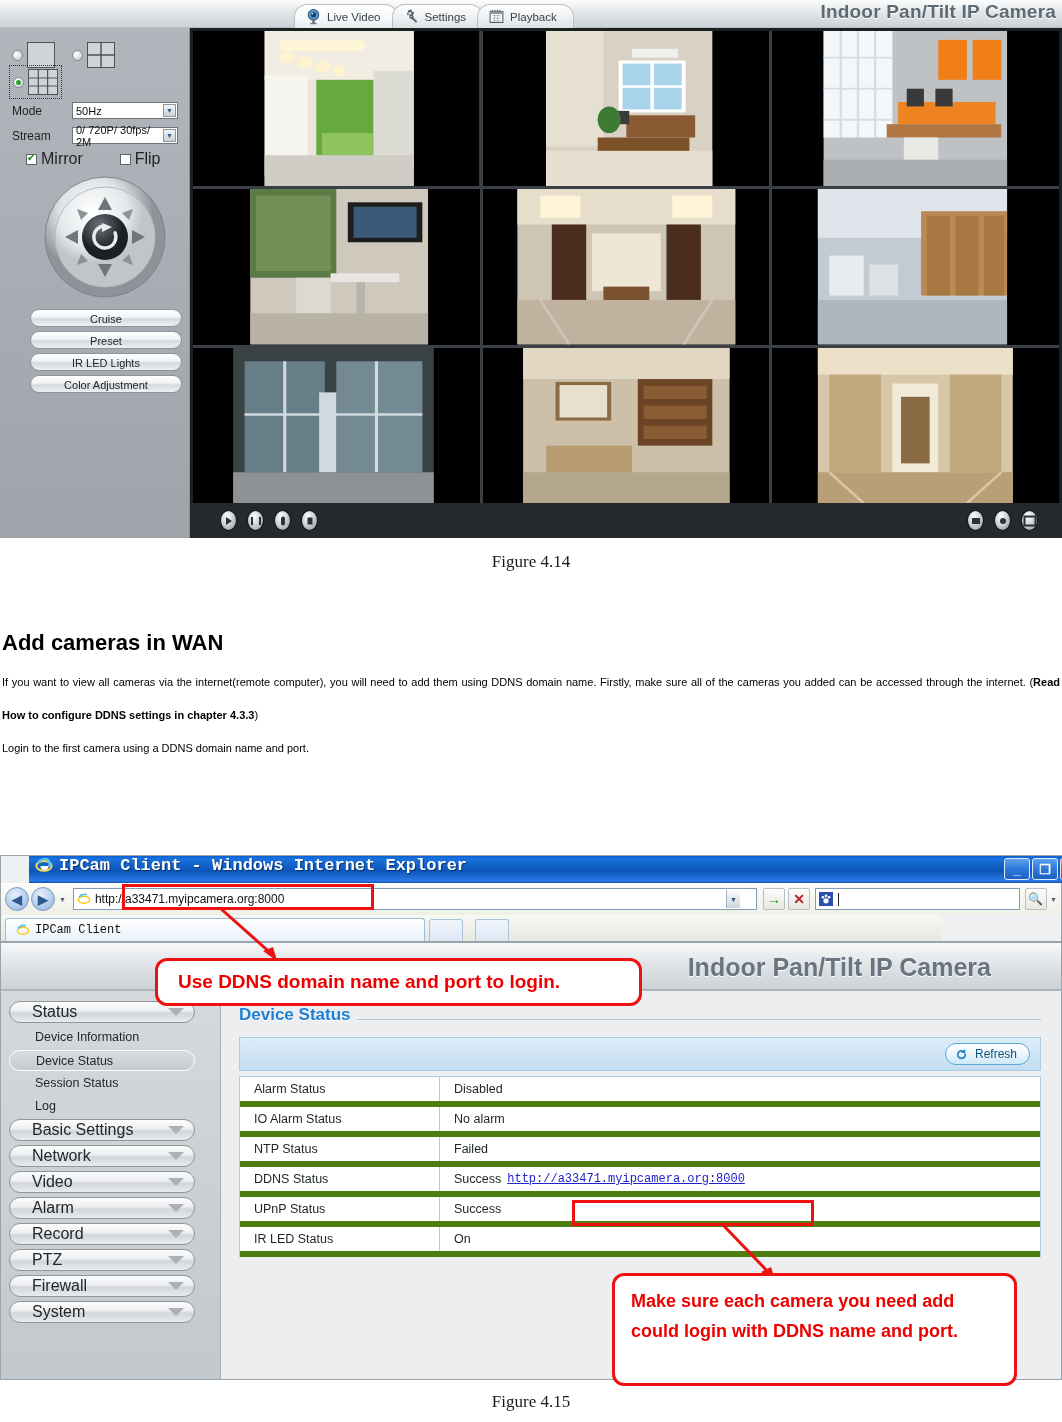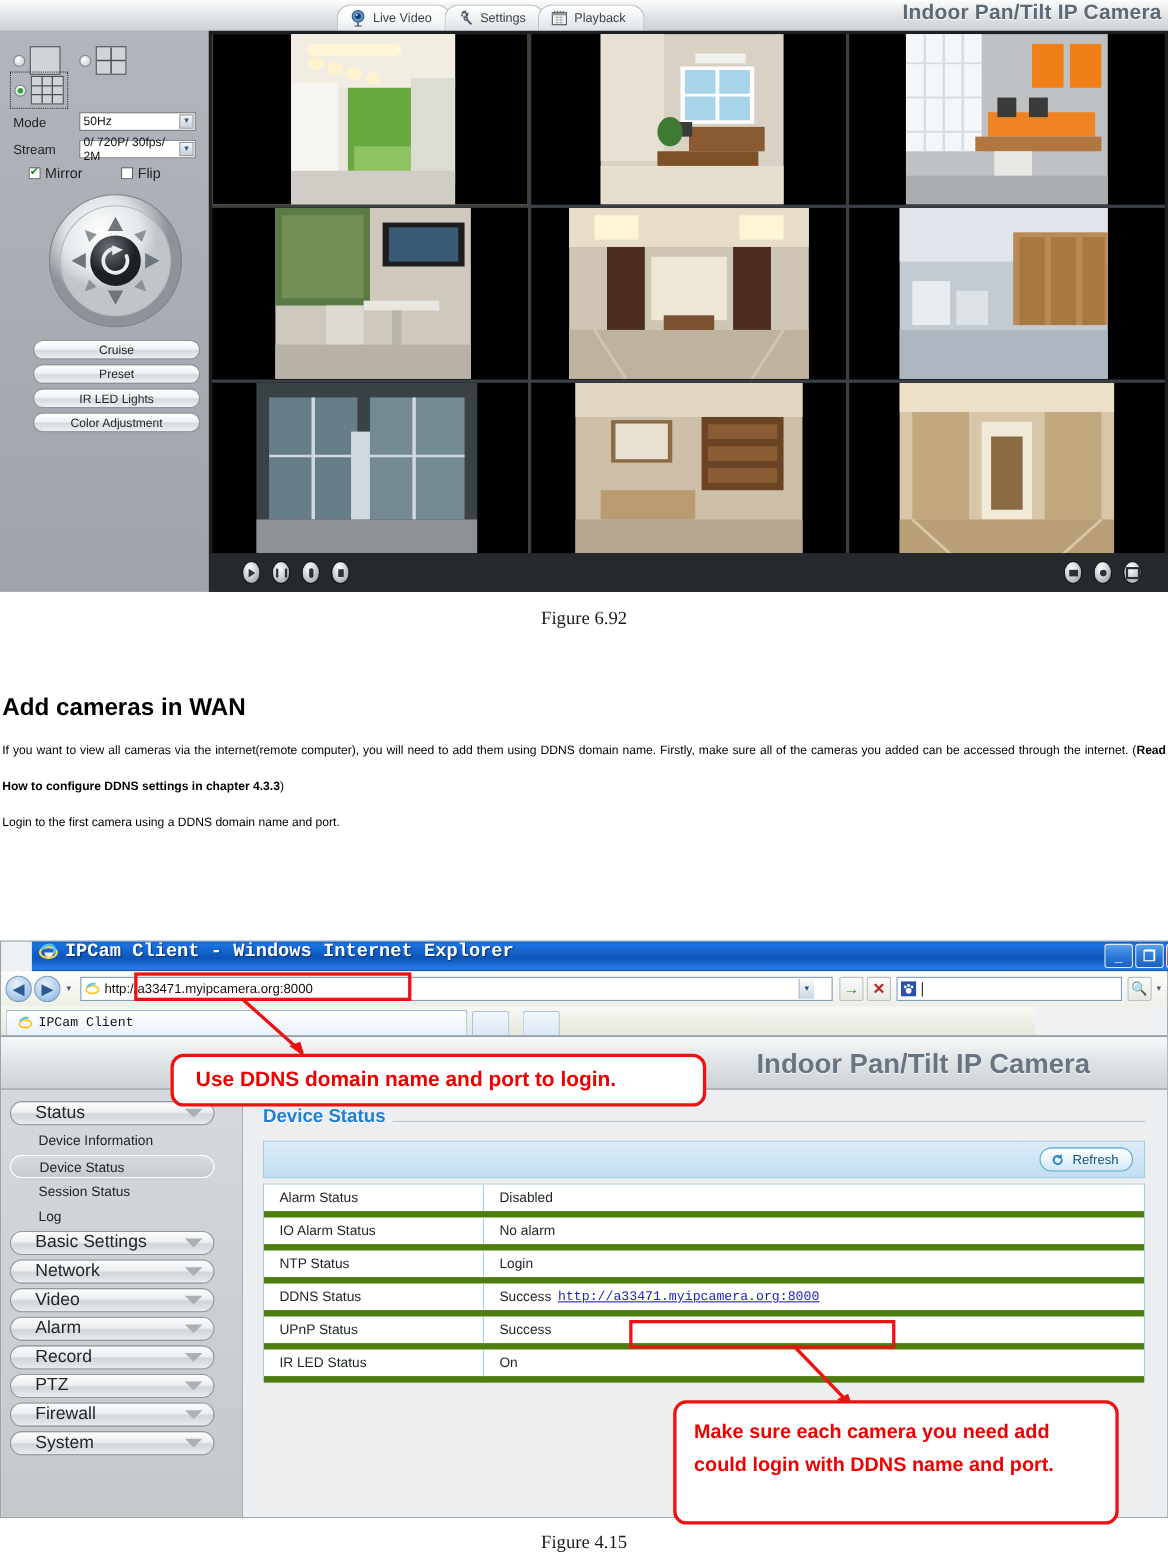--- a/index.html
+++ b/index.html
@@ -16,21 +16,21 @@
   .fig414 {
     position:absolute; left:0; top:0; width:1062px; height:538px;
     background:linear-gradient(180deg,#e9ecee 0%, #d9dde0 100%);
     border-bottom:1px solid #c6cbce;
   }
   .app-header {
     position:absolute; left:0; top:0; width:1062px; height:28px;
     background:linear-gradient(180deg,#fbfcfc 0%,#dfe3e6 55%,#cdd2d6 100%);
     border-bottom:1px solid #b9bec2;
   }
-  .tabstrip { position:absolute; left:306px; top:0; height:28px; display:flex; align-items:flex-end; }
+  .tabstrip { position:absolute; left:294px; top:0; height:28px; display:flex; align-items:flex-end; }
   .app-tab {
     height:24px; display:flex; align-items:center; gap:5px;
     padding:0 16px 0 10px; margin-right:-6px;
     border-radius:13px 13px 0 0;
     background:linear-gradient(180deg,#ffffff 0%,#eceff1 60%,#dde1e4 100%);
     border:1px solid #bcc1c5; border-bottom:none;
     font-size:11.5px; color:#3c4246; white-space:nowrap;
   }
   .app-tab.active { background:linear-gradient(180deg,#ffffff 0%,#f6f8f9 60%,#e6eaec 100%); }
   .tab-ico { width:17px; height:17px; display:block; }
@@ -66,21 +66,21 @@
   .ctrl-select {
     position:absolute; height:17px; border:1px solid #6f767b;
     background:#ffffff; font-size:11px; color:#111; padding:0 16px 0 3px;
     display:flex; align-items:center;
   }
   .ctrl-select .arr {
     position:absolute; right:1px; top:1px; width:13px; height:13px;
     background:linear-gradient(180deg,#f3f6f8,#c9d0d6); border:1px solid #8d949a;
     display:flex; align-items:center; justify-content:center; font-size:7px; color:#2b5d8c;
   }
-  .chk-row { position:absolute; left:26px; top:122px; font-size:13px; color:#1d2124; }
+  .chk-row { position:absolute; left:26px; top:122px; font-size:16px; color:#1d2124; }
   .chkbox {
     width:11px; height:11px; border:1px solid #5d6368; background:#fff;
     display:inline-block; vertical-align:-1px; margin-right:4px; position:relative;
   }
   .chkbox.on::after {
     content:"✔"; position:absolute; left:0px; top:-3px; font-size:10px; color:#1b8a1b;
   }
 
   .ptz-wrap { position:absolute; left:32px; top:145px; width:146px; height:128px; }
   .ptz-btns { position:absolute; left:30px; top:281px; width:152px; }
@@ -567,21 +567,21 @@
       <span class="vbtn spk"></span>
       <span style="flex:1"></span>
       <span class="vbtn snap"></span>
       <span class="vbtn rec"></span>
       <span class="vbtn full"></span>
       <span style="display:inline-block;width:14px"></span>
     </div>
   </div>
 </div>
 
-<div class="fig-cap" style="top:552px;">Figure 6.92</div>
+<div class="fig-cap" style="top:552px;">Figure 4.14</div>
 
 <div class="doc" style="top:630px; left:0; width:1062px; padding:0 2px;">
   <h2 class="sec">Add cameras in WAN</h2>
   <p class="body" style="margin-top:10px;"><span>If you want to view all cameras via the internet(remote computer), you will need to add them using DDNS domain name. Firstly, make sure all of the cameras you added can be accessed through the internet. (</span><b>Read How to configure DDNS settings in chapter 4.3.3</b><span>)</span></p>
   <p class="body" style="text-align:left;">Login to the first camera using a DDNS domain name and port.</p>
 </div>
 
 <div class="fig415">
 
   <div class="ie-title">
@@ -716,21 +716,21 @@
           <div class="stat-row">
             <div class="stat-key">Alarm Status</div>
             <div class="stat-val">Disabled</div>
           </div>
           <div class="stat-row">
             <div class="stat-key">IO Alarm Status</div>
             <div class="stat-val">No alarm</div>
           </div>
           <div class="stat-row">
             <div class="stat-key">NTP Status</div>
-            <div class="stat-val">Login</div>
+            <div class="stat-val">Failed</div>
           </div>
           <div class="stat-row">
             <div class="stat-key">DDNS Status</div>
             <div class="stat-val">
               <span>Success</span>
               <a class="ddns-link" href="#">http://a33471.myipcamera.org:8000</a>
             </div>
           </div>
           <div class="stat-row">
             <div class="stat-key">UPnP Status</div>

